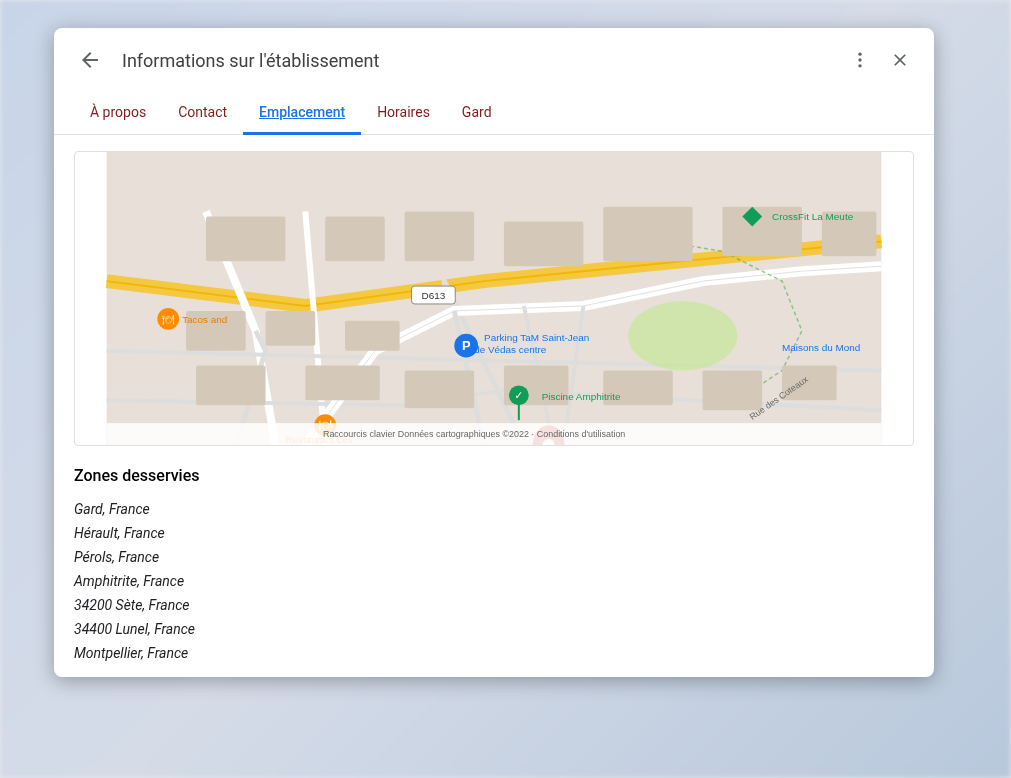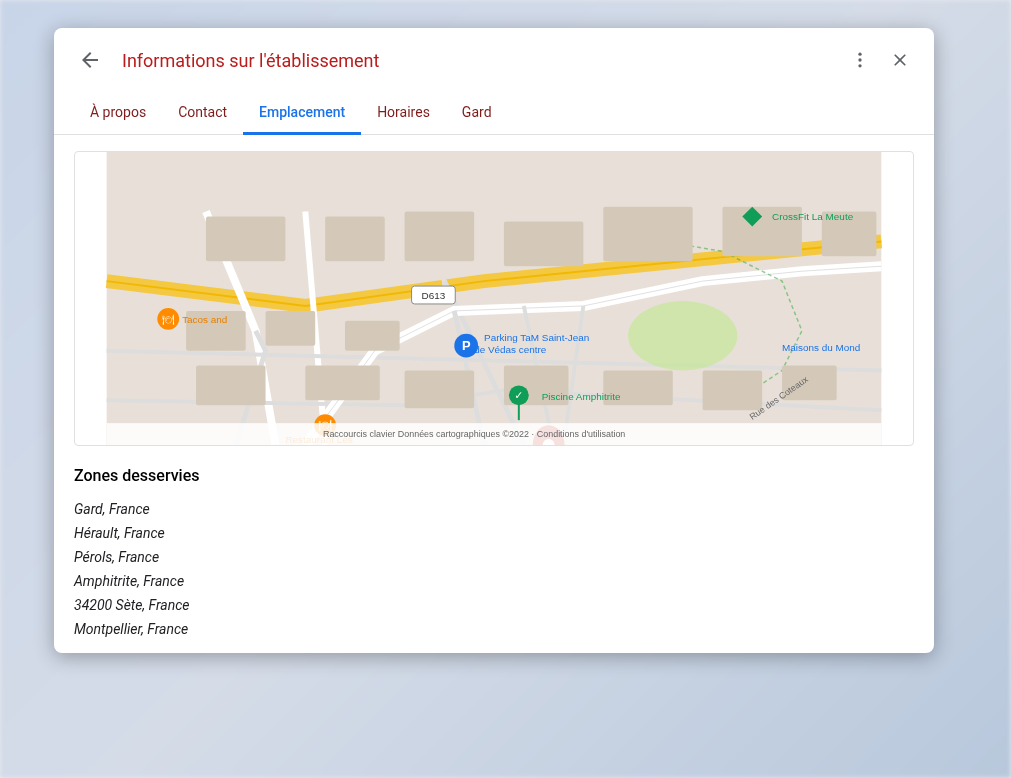--- a/index.html
+++ b/index.html
@@ -59,21 +59,21 @@
       font-size: 20px;
       padding: 4px;
       display: flex;
       align-items: center;
     }
 
     .modal-title {
       flex: 1;
       font-size: 18px;
       font-weight: 400;
-      color: #b91c1c;
+      color: #404040;
     }
 
     .header-actions {
       display: flex;
       align-items: center;
       gap: 12px;
     }
 
     .icon-btn {
       background: none;
@@ -101,20 +101,21 @@
       cursor: pointer;
       border-bottom: 3px solid transparent;
       margin-bottom: -1px;
       white-space: nowrap;
     }
 
     .tab.active {
       color: #1a73e8;
       border-bottom-color: #1a73e8;
       font-weight: 500;
+      text-decoration: underline;
     }
 
     
     .modal-content {
       overflow-y: auto;
       padding: 16px 20px;
       max-height: 630px;
     }
 
     .modal-content::-webkit-scrollbar {
@@ -317,19 +318,20 @@
       </div>
 
       <div>
         <h2 class="zones-title">Zones desservies</h2>
         <ul class="zones-list">
           <li>Gard, France</li>
           <li>Hérault, France</li>
           <li>Pérols, France</li>
           <li>Amphitrite, France</li>
           <li>34200 Sète, France</li>
+          <li>34400 Lunel, France</li>
           <li>Montpellier, France</li>
         </ul>
       </div>
 
     </div>
   </div>
 </div>
 
 </body></html>

